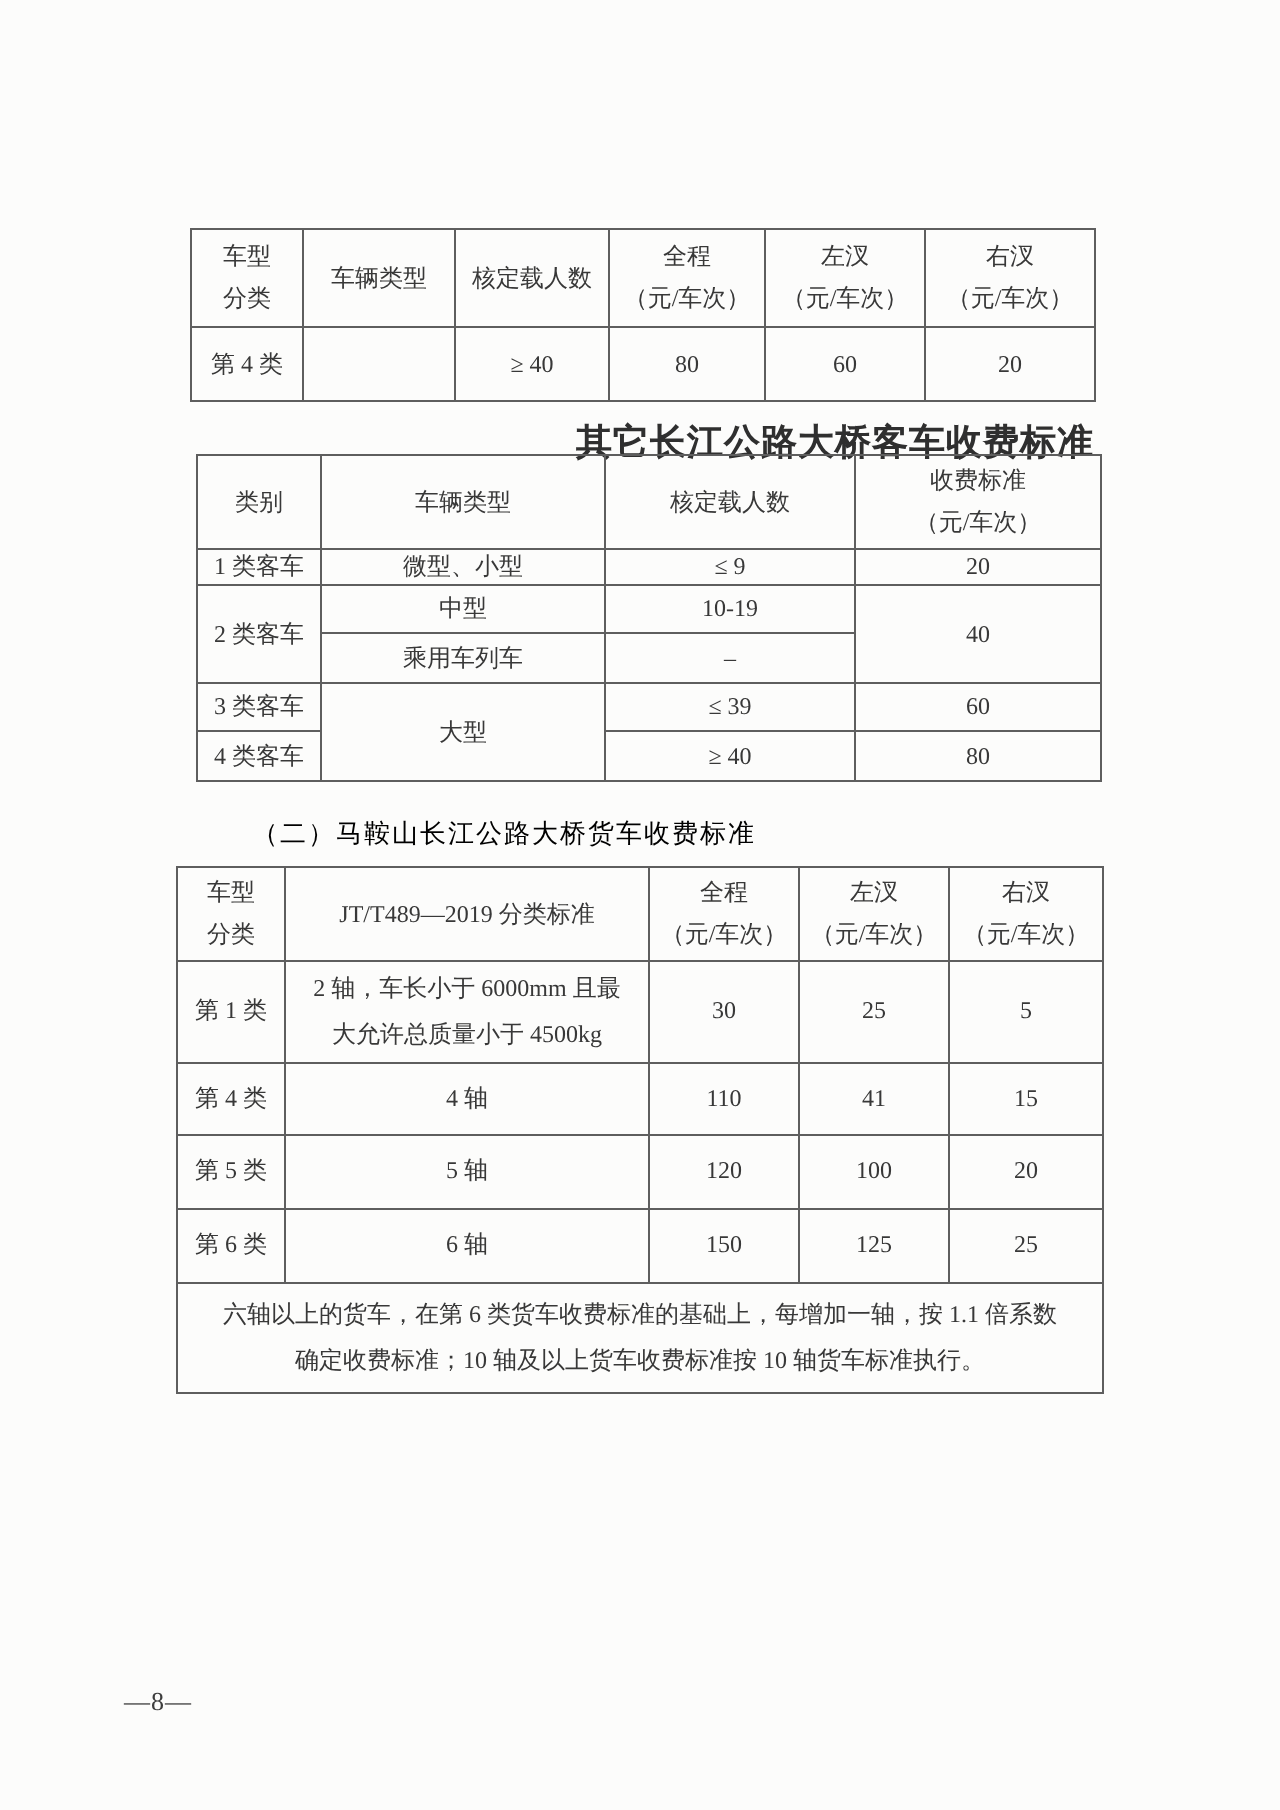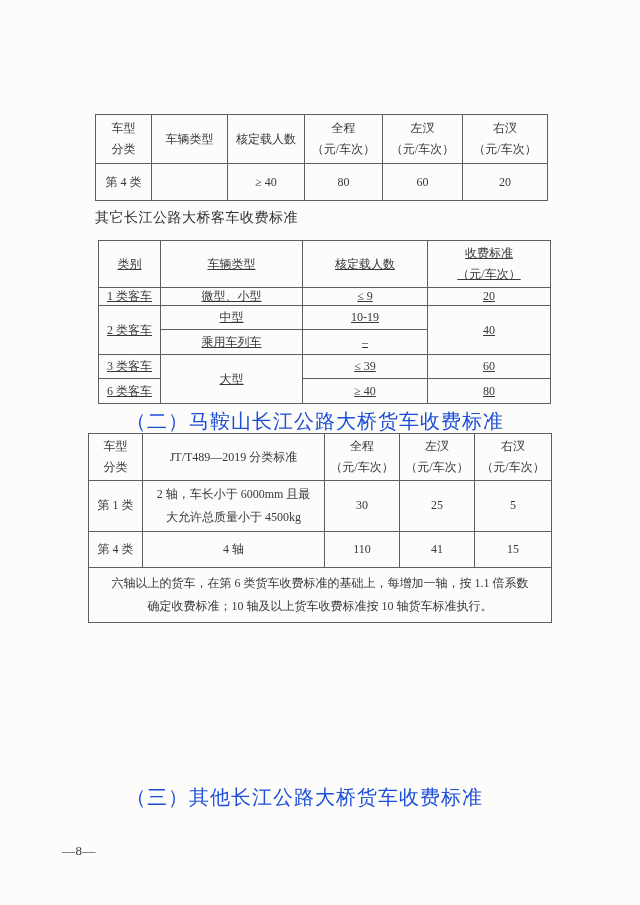--- a/index.html
+++ b/index.html
@@ -26,30 +26,30 @@
     font-size:12px;
     padding:0 4px;
     color:#383838;
     overflow:hidden;
   }
   .pre { white-space:pre-line; line-height:1.75; }
   .desc { line-height:1.9; padding:2px 13px; }
   .footnote-cell { line-height:1.95; padding:4px 18px; text-align:center; }
 
   .t1 { left:95px; top:114px; width:452px; }
-  .t2 { left:98px; top:240px; width:452px;text-decoration:underline; }
+  .t2 { left:98px; top:227px; width:452px; }
   .t3 { left:88px;  top:433px; width:463px; }
 
   .caption {
     position:absolute; left:95px; top:209px; width:452px;
-    text-align:left; font-weight:normal; font-size:14px; color:#2f2f2f;
+    text-align:right; font-weight:bold; font-size:18px; color:#2f2f2f;
     letter-spacing:0.5px;
   }
   .heading {
-    position:absolute; font-size:20px; color:#1d4ed8; letter-spacing:1px;
+    position:absolute; font-size:13px; color:#000000; letter-spacing:1px;
   }
   .h2 { left:126px; top:408px; }
   .h3 { left:126px; top:784px; }
   .pagenum {
     position:absolute; left:62px; top:843px;
     font-size:13px; color:#3d3d3d; letter-spacing:0.5px;
   }
 </style>
 </head>
 <body>
@@ -126,21 +126,21 @@
         <td>乘用车列车</td>
         <td>–</td>
       </tr>
       <tr style="height:24px">
         <td>3 类客车</td>
         <td rowspan="2">大型</td>
         <td>≤ 39</td>
         <td>60</td>
       </tr>
       <tr style="height:25px">
-        <td>6 类客车</td>
+        <td>4 类客车</td>
         <td>≥ 40</td>
         <td>80</td>
       </tr>
     </tbody>
   </table>
 
   <div class="heading h2">（二）马鞍山长江公路大桥货车收费标准</div>
 
   <table class="t3">
     <colgroup>
@@ -171,23 +171,36 @@
         <td>25</td>
         <td>5</td>
       </tr>
       <tr style="height:36px">
         <td>第 4 类</td>
         <td>4 轴</td>
         <td>110</td>
         <td>41</td>
         <td>15</td>
       </tr>
+      <tr style="height:37px">
+        <td>第 5 类</td>
+        <td>5 轴</td>
+        <td>120</td>
+        <td>100</td>
+        <td>20</td>
+      </tr>
+      <tr style="height:37px">
+        <td>第 6 类</td>
+        <td>6 轴</td>
+        <td>150</td>
+        <td>125</td>
+        <td>25</td>
+      </tr>
       <tr style="height:54px">
         <td colspan="5" class="footnote-cell">六轴以上的货车，在第 6 类货车收费标准的基础上，每增加一轴，按 1.1 倍系数确定收费标准；10 轴及以上货车收费标准按 10 轴货车标准执行。</td>
       </tr>
     </tbody>
   </table>
 
-  <div class="heading h3">（三）其他长江公路大桥货车收费标准</div>
 
   <div class="pagenum">—8—</div>
 
 </div>
 
 </body></html>

